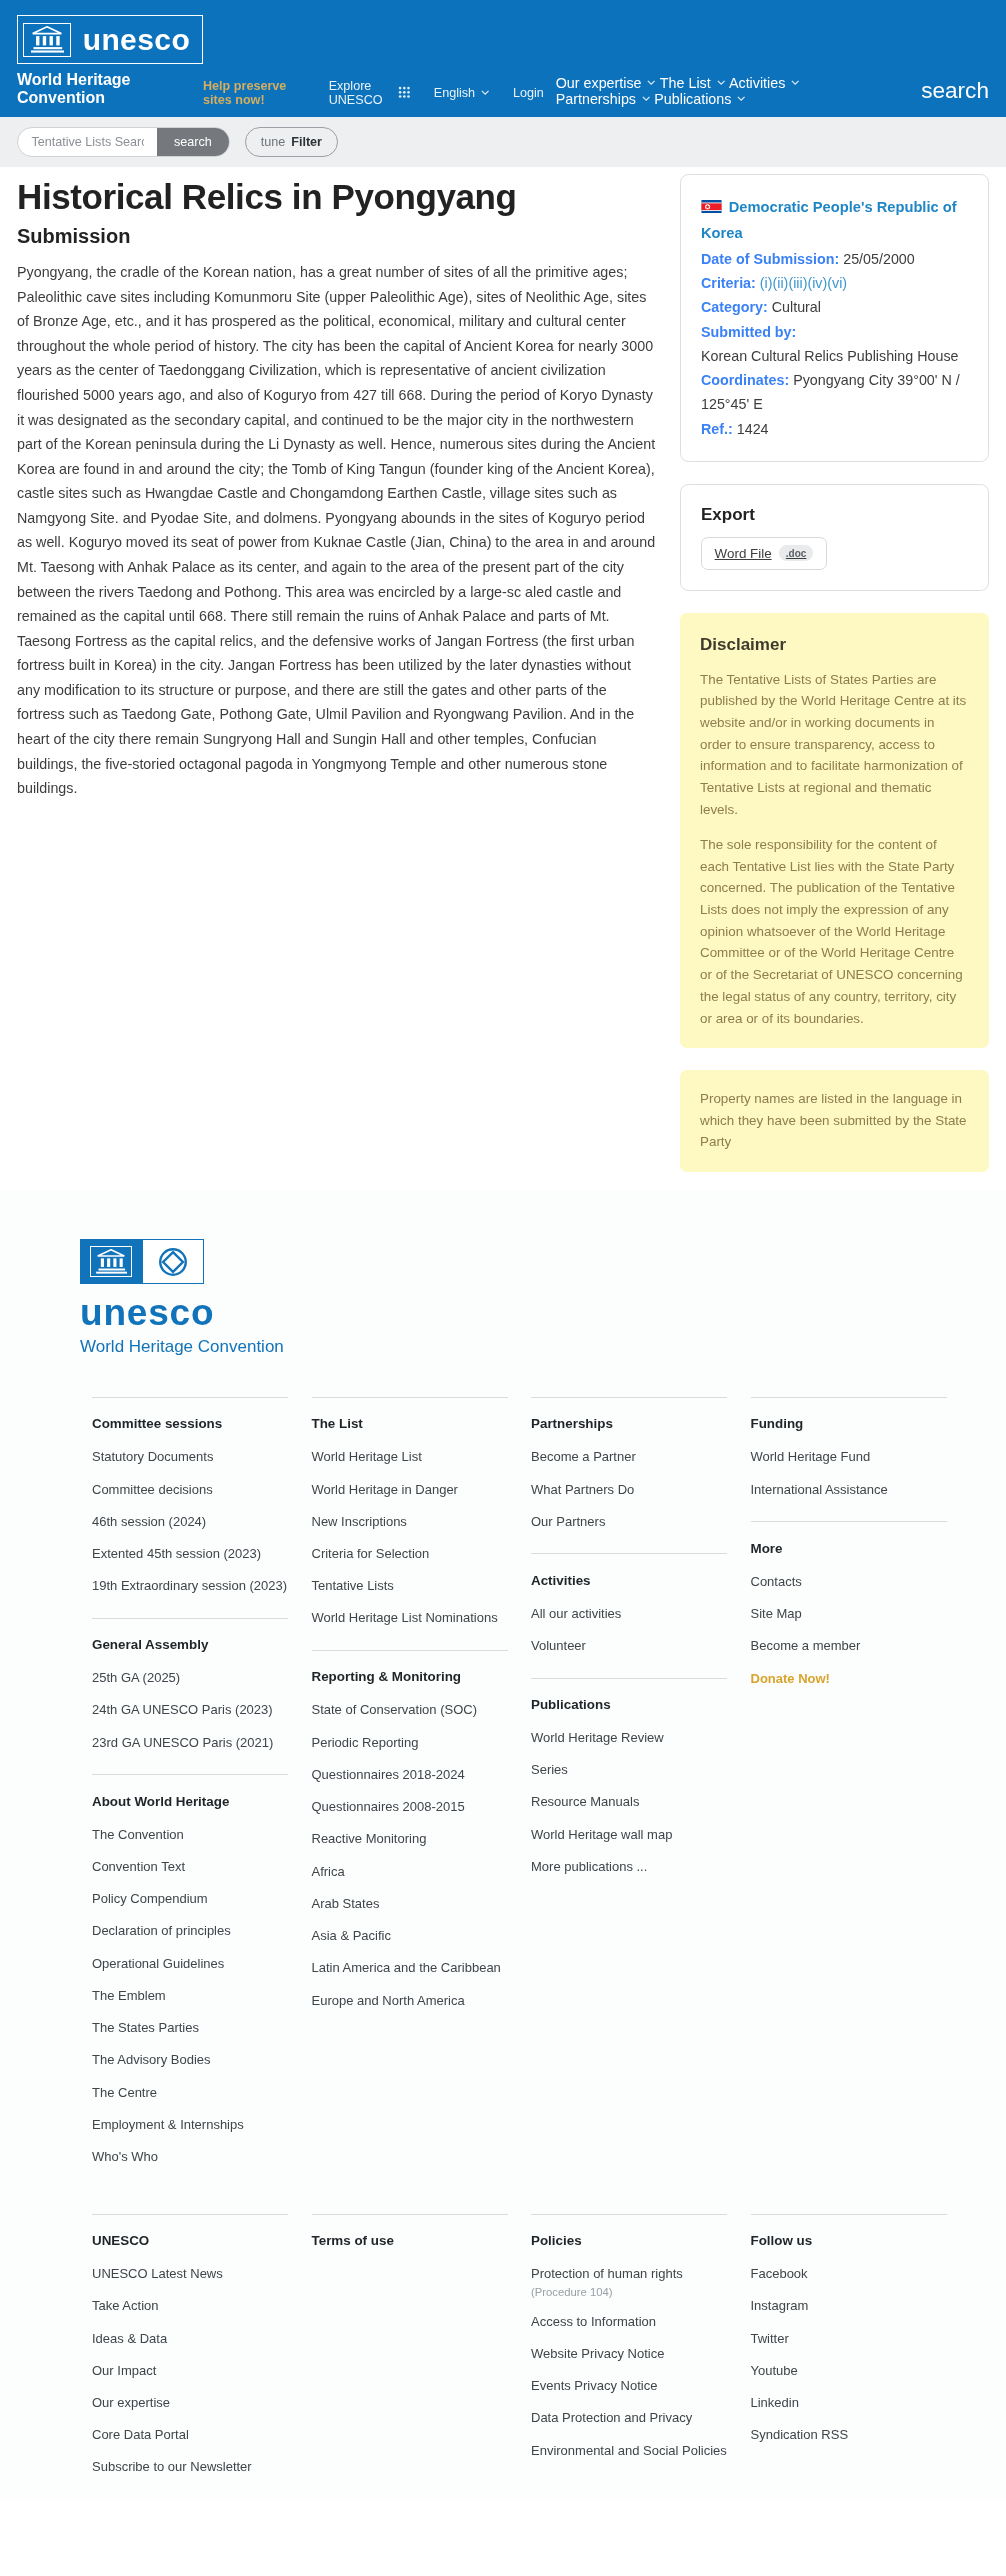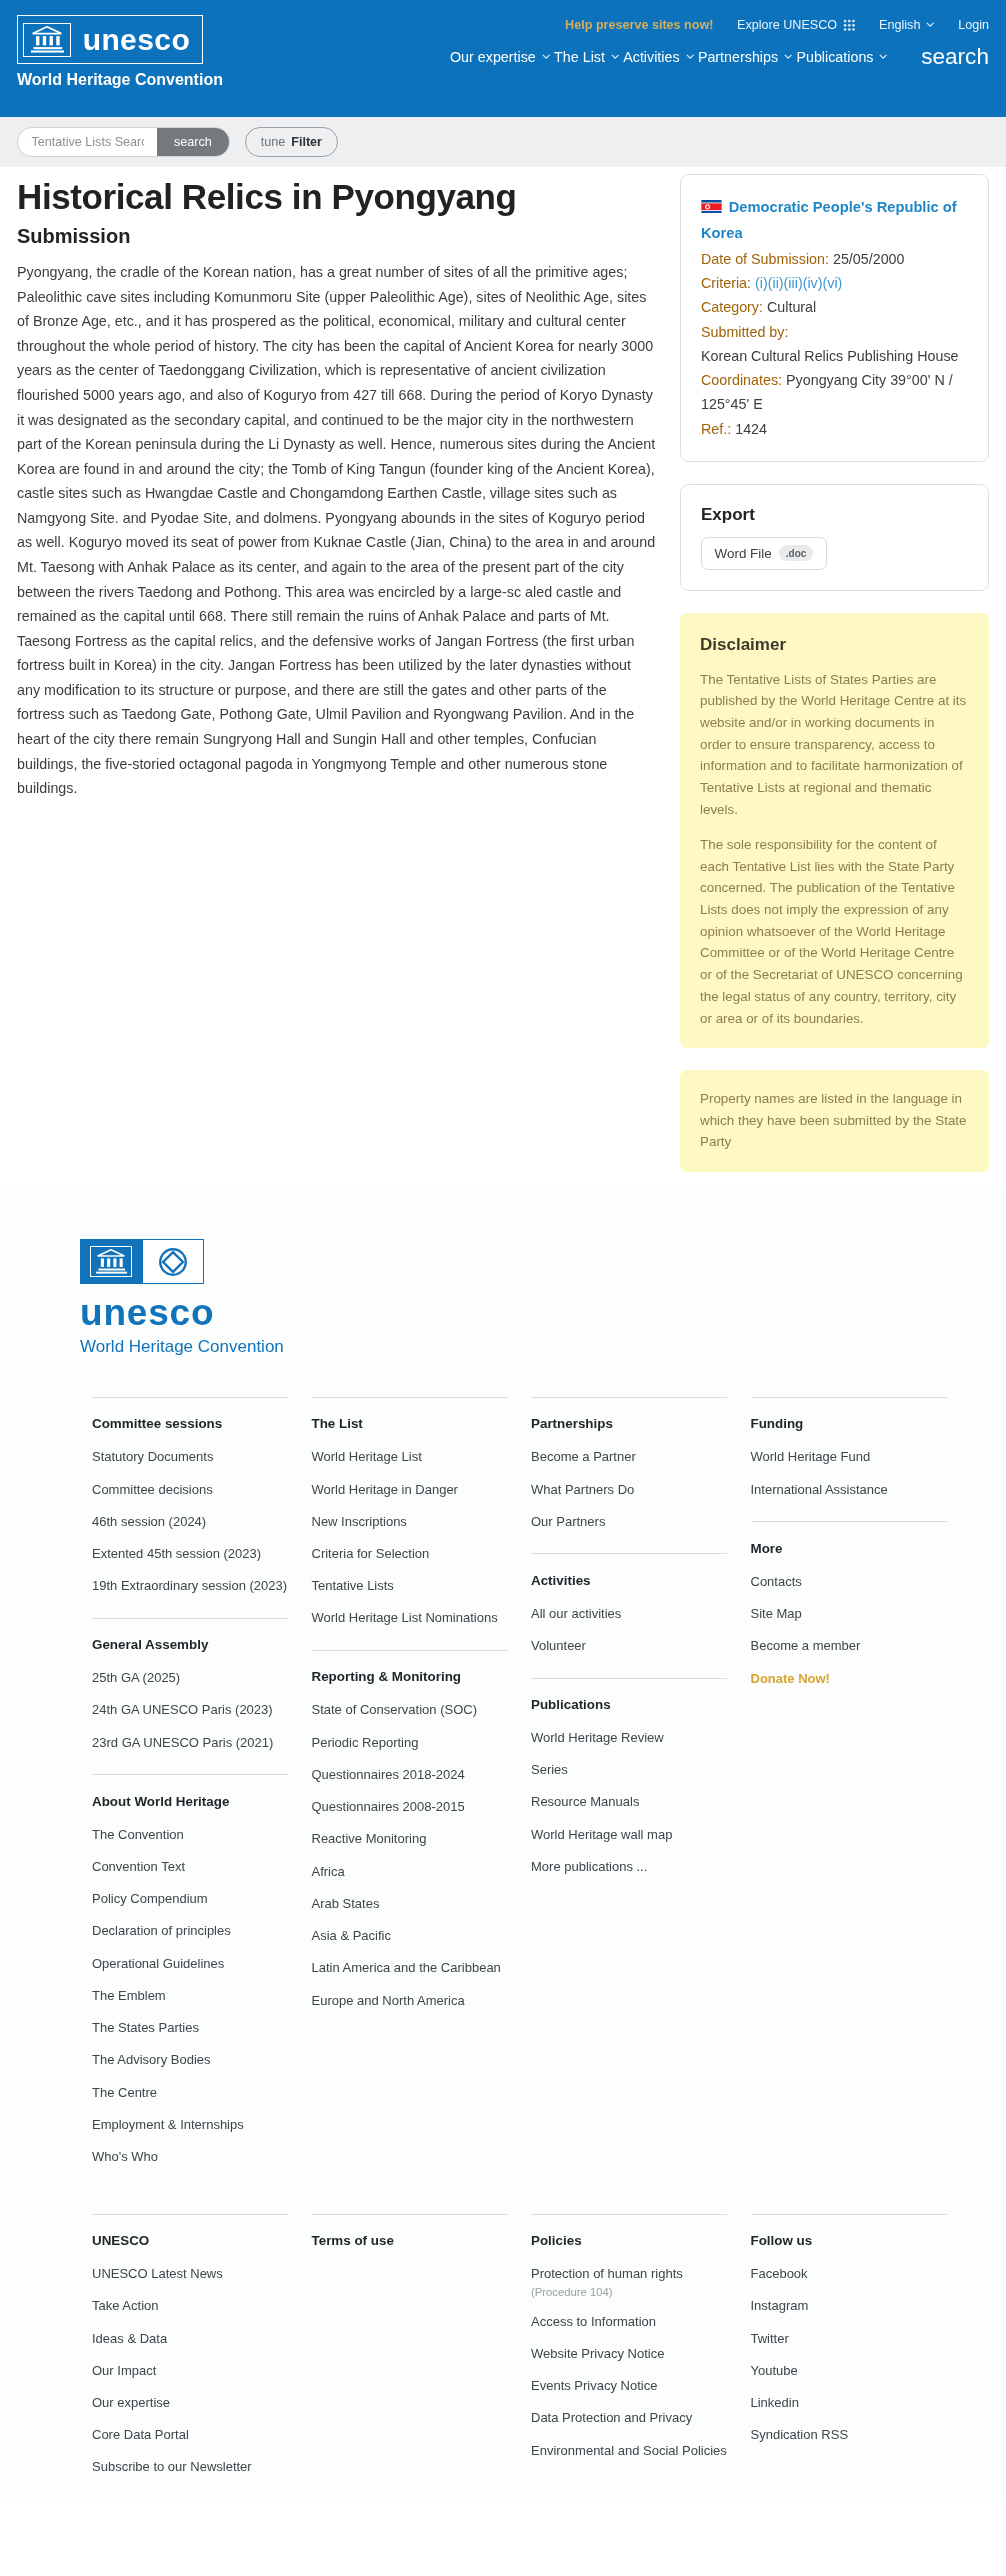--- a/index.html
+++ b/index.html
@@ -14,21 +14,21 @@
   a { text-decoration:none; cursor:pointer; }
 
   
   .site-header { background:#0c72bc; height:117px; color:#fff; padding:10px 17px 0; }
   .header-inner { display:flex; justify-content:space-between; }
   .logo-block { margin-top:5px; }
   .logo-box { display:flex; align-items:center; border:1.7px solid #fff; width:186px; height:49px; }
   .logo-temple-frame { border:1.7px solid #fff; margin:4.2px 0 4.2px 5px; padding:2.5px 5.9px; display:flex; align-items:center; }
   .logo-word { font-size:30px; font-weight:bold; letter-spacing:0.4px; margin:0 auto; padding:0 8.4px; line-height:1; }
   .logo-tagline { font-weight:bold; font-size:16px; margin-top:6.7px; }
-  .header-right { display:flex; flex-direction:column; align-items:flex-end; gap:12px; padding-top:8.4px; }
+  .header-right { display:flex; flex-direction:row; align-items:flex-end; gap:12px; padding-top:8.4px; }
   .utility-row { display:flex; gap:23.5px; align-items:center; font-size:12.6px; }
   .donate-link { color:#d4ae5e; font-weight:bold; }
   .utility-item { color:#eaf3fa; display:flex; align-items:center; gap:5.9px; }
   .nav-row { display:flex; gap:30px; align-items:center; font-size:14.3px; }
   .nav-item { color:#fff; display:inline-flex; align-items:center; gap:5.9px; }
   .chev { opacity:.85; display:inline-flex; }
   .search-label { font-size:22.6px; color:#fff; margin-left:3.4px; }
 
   
   .search-band { background:#edeff0; height:50px; display:flex; align-items:center; padding:0 17px; gap:15px; }
@@ -57,27 +57,27 @@
   .page-title { font-size:35px; margin:10px 0 8.4px; color:#222; font-weight:bold; letter-spacing:-0.4px; }
   .desc-heading { font-size:20px; margin:5px 0 11.7px; color:#222; font-weight:bold; }
   .desc-text { font-size:14.3px; line-height:1.72; color:#3d3d3d; margin:0; }
 
   .right-col { width:309px; flex:none; display:flex; flex-direction:column; gap:22px; margin-top:6.7px; }
   .card { border:0.8px solid #dcdfe2; border-radius:8.4px; padding:20px; background:#fff; }
   .info-card { font-size:14.3px; line-height:1.7; color:#3d3d3d; }
   .country-row { margin-bottom:1.7px; }
   .flag { display:inline-block; vertical-align:-1.7px; margin-right:6.7px; }
   .country-link { color:#1f86c5; font-weight:bold; font-size:14.7px; line-height:1.5; }
-  .field-label { font-weight:normal; color:#a16207; }
+  .field-label { font-weight:bold; color:#3b82f6; }
   .criteria-link { color:#3d97cf; }
 
   .export-title { font-size:17px; font-weight:bold; color:#222; margin:0 0 11.7px; }
   .word-btn { display:inline-flex; align-items:center; gap:7.5px; border:0.8px solid #d6d9dc; border-radius:6.7px;
               background:#fff; padding:7.5px 12.6px; font-size:13.4px; color:#3d3d3d; cursor:pointer;
-              font-family:"Liberation Sans",sans-serif; }
+              font-family:"Liberation Sans",sans-serif;text-decoration:underline; }
   .doc-badge { background:#e8eaec; color:#5a6065; font-size:10px; font-weight:bold; padding:2.5px 6.7px; border-radius:8.4px; }
 
   .note-card { background:#fef9c3; border-radius:6.7px; padding:18.4px 20px; color:#8e7d4e; font-size:13.4px; line-height:1.62; }
   .note-card h3 { color:#3f3a2c; font-size:17px; margin:0 0 10px; }
   .note-card p { margin:0 0 13.4px; }
   .note-card p:last-child { margin-bottom:0; }
 
   
   .site-footer { background:#fcfdfd; padding-top:49px; }
   .footer-logo { margin-left:80px; }

